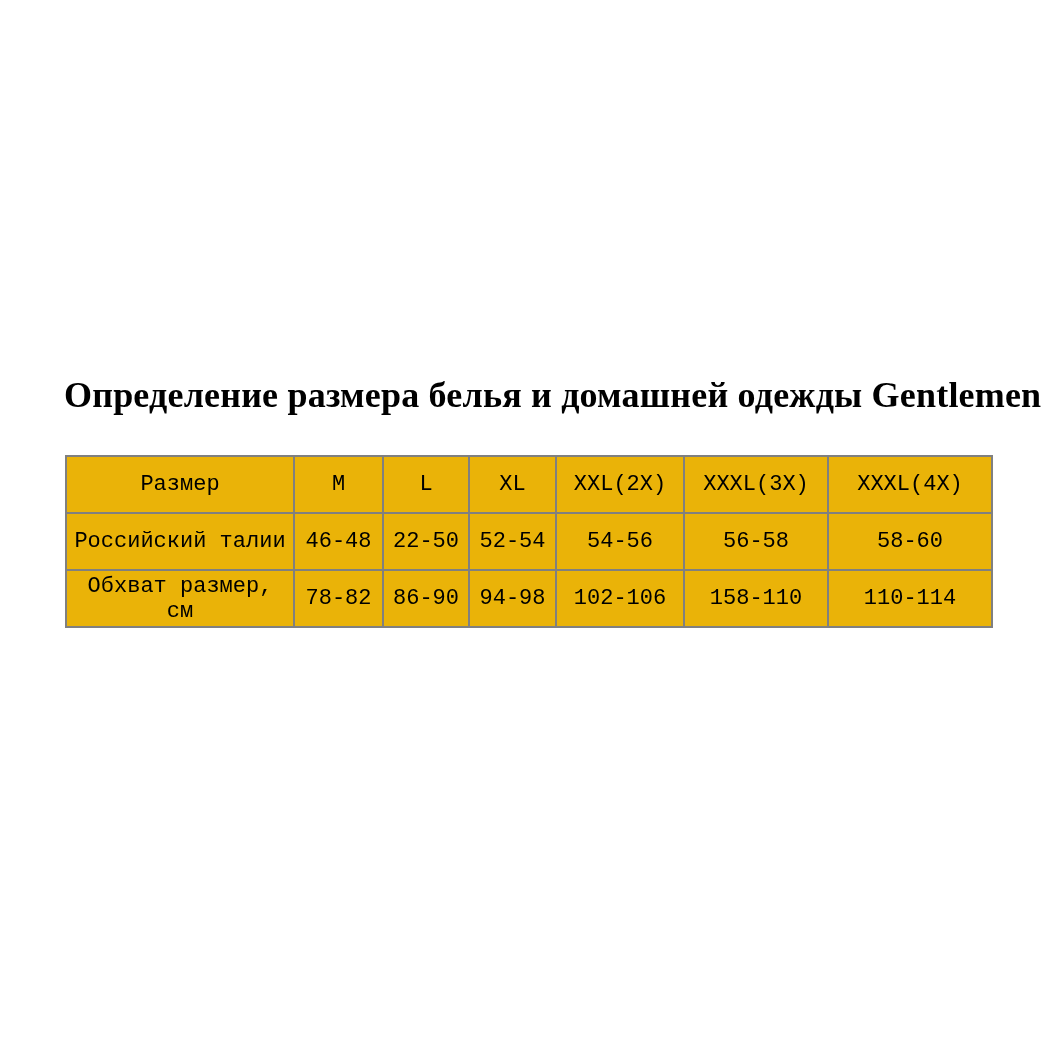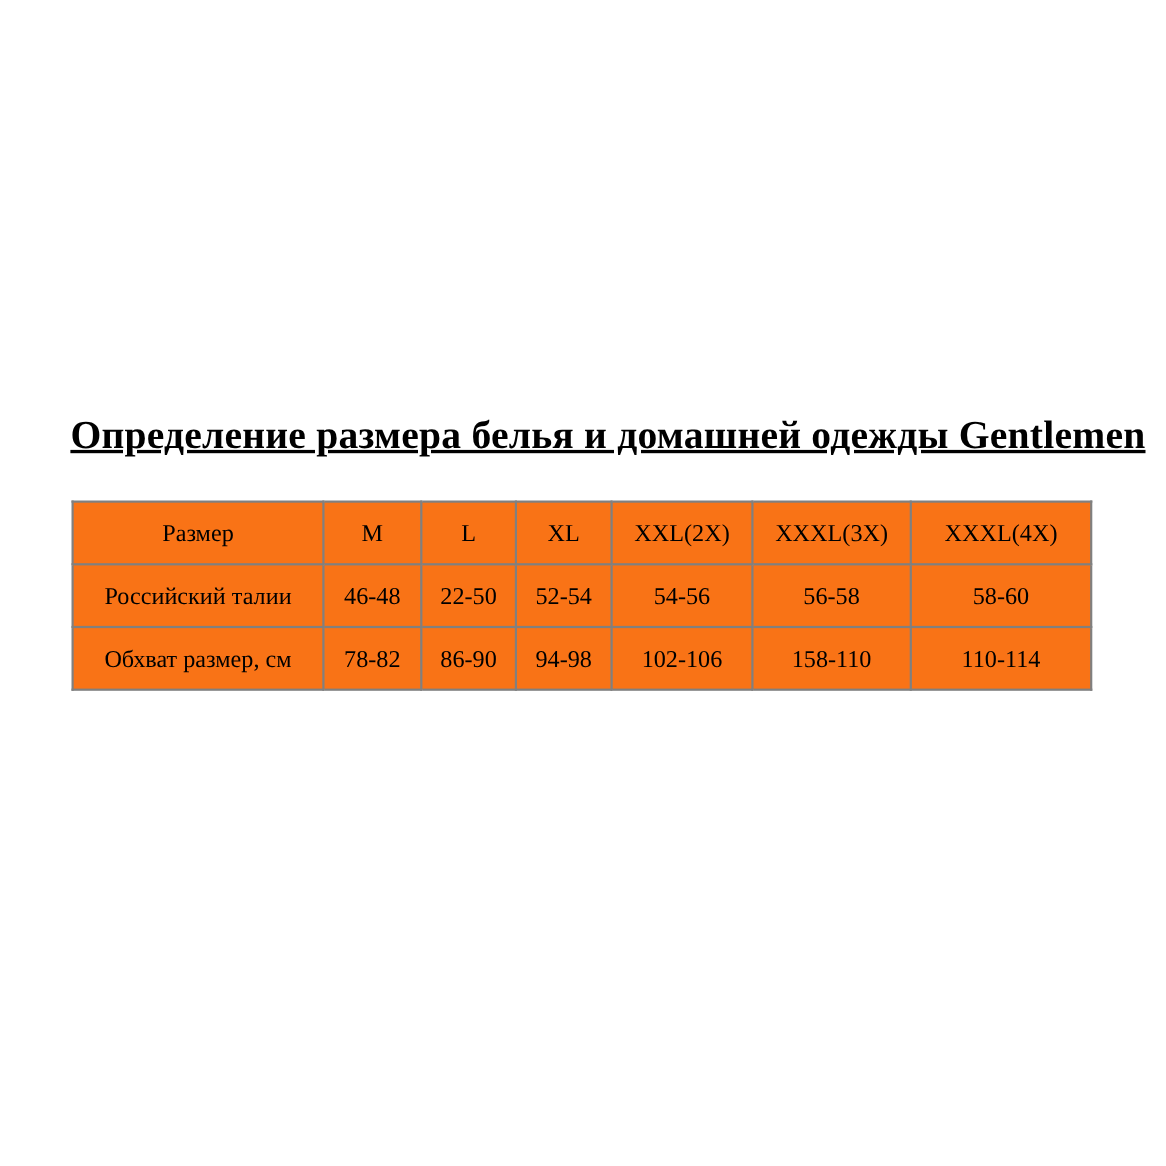--- a/index.html
+++ b/index.html
@@ -19,40 +19,40 @@
   .title {
     position: absolute;
     left: 64px;
     top: 374px;
     width: 980px;
     font-size: 36px;
     font-weight: bold;
     white-space: nowrap;
     letter-spacing: 0.2px;
     color: #000000;
-    text-decoration: underline;
   }
   table.size-table {
     position: absolute;
     left: 65px;
     top: 455px;
     border-collapse: collapse;
     table-layout: fixed;
     width: 926px;
   }
   table.size-table td, table.size-table th {
     border: 2px solid #808080;
     height: 55px;
     text-align: center;
     vertical-align: middle;
     font-size: 22px;
     font-weight: normal;
     padding: 0 4px;
-    background: #f97316;
+    background: #eab308;
     color: #000000;
+    font-family: Liberation Mono, monospace;
   }
 </style>
 </head>
 <body>
 
 <div class="page">
 
   <div class="title">Определение размера белья и домашней одежды Gentlemen</div>
 
   <table class="size-table">

